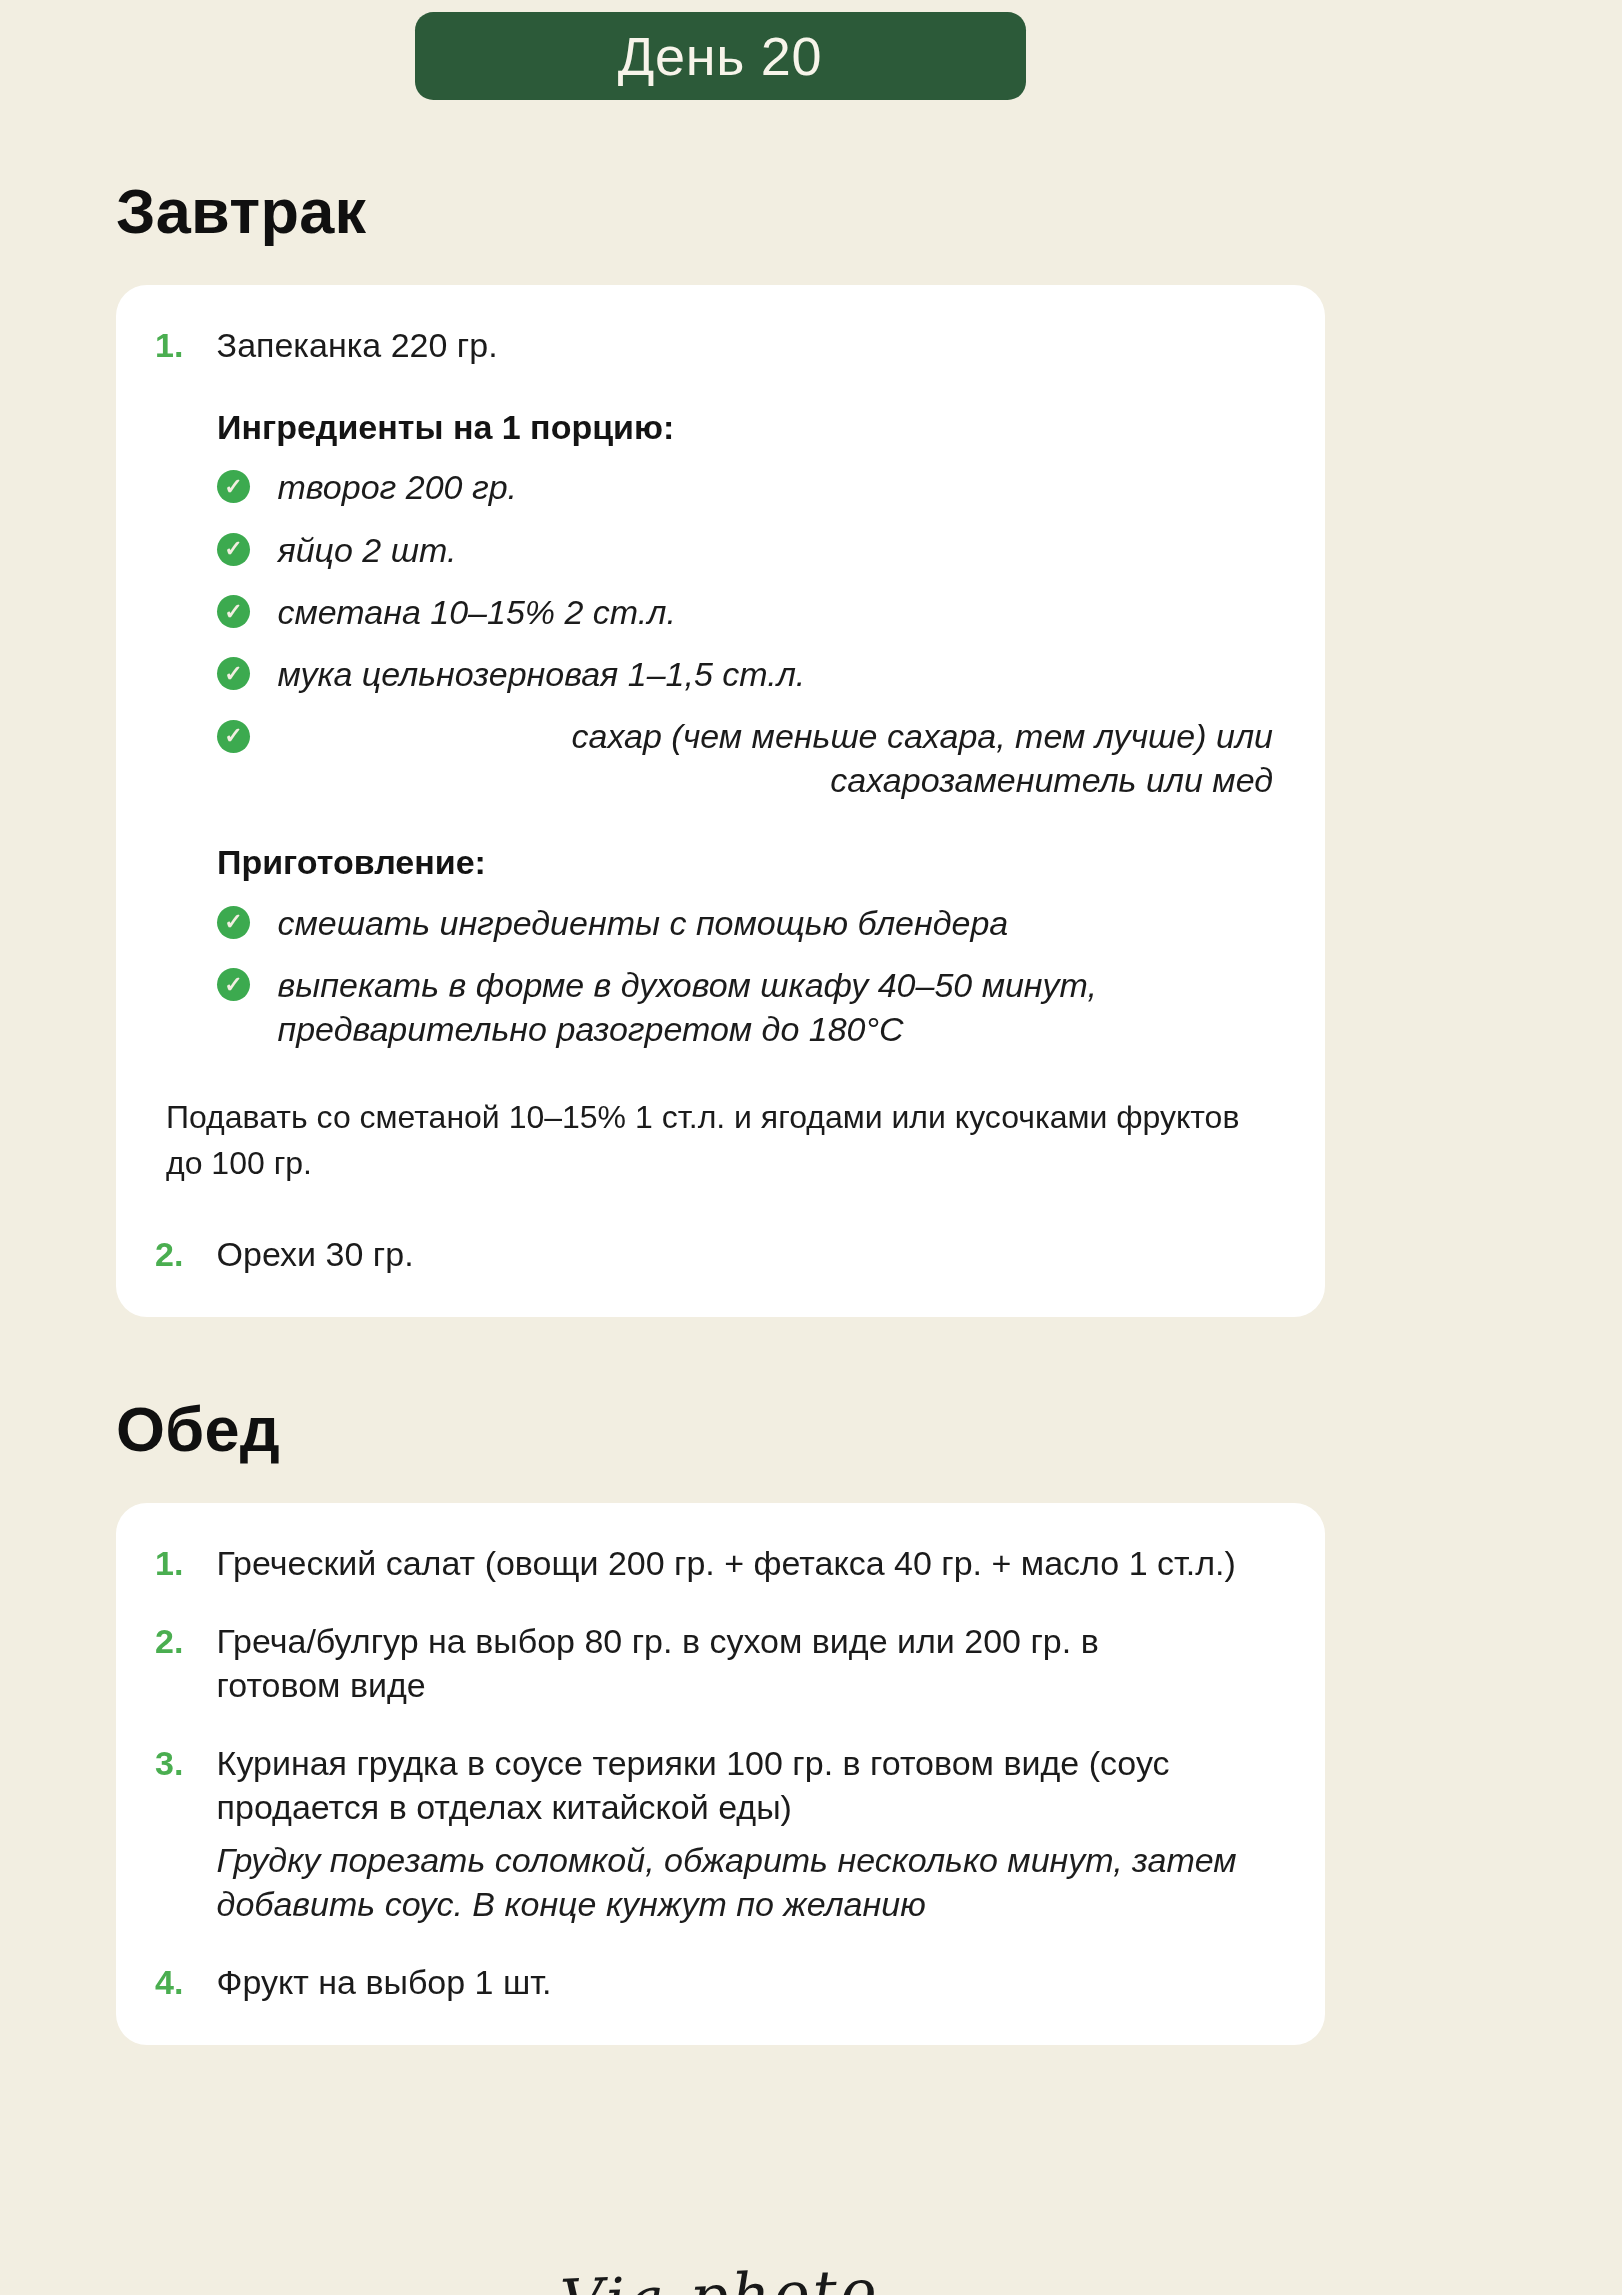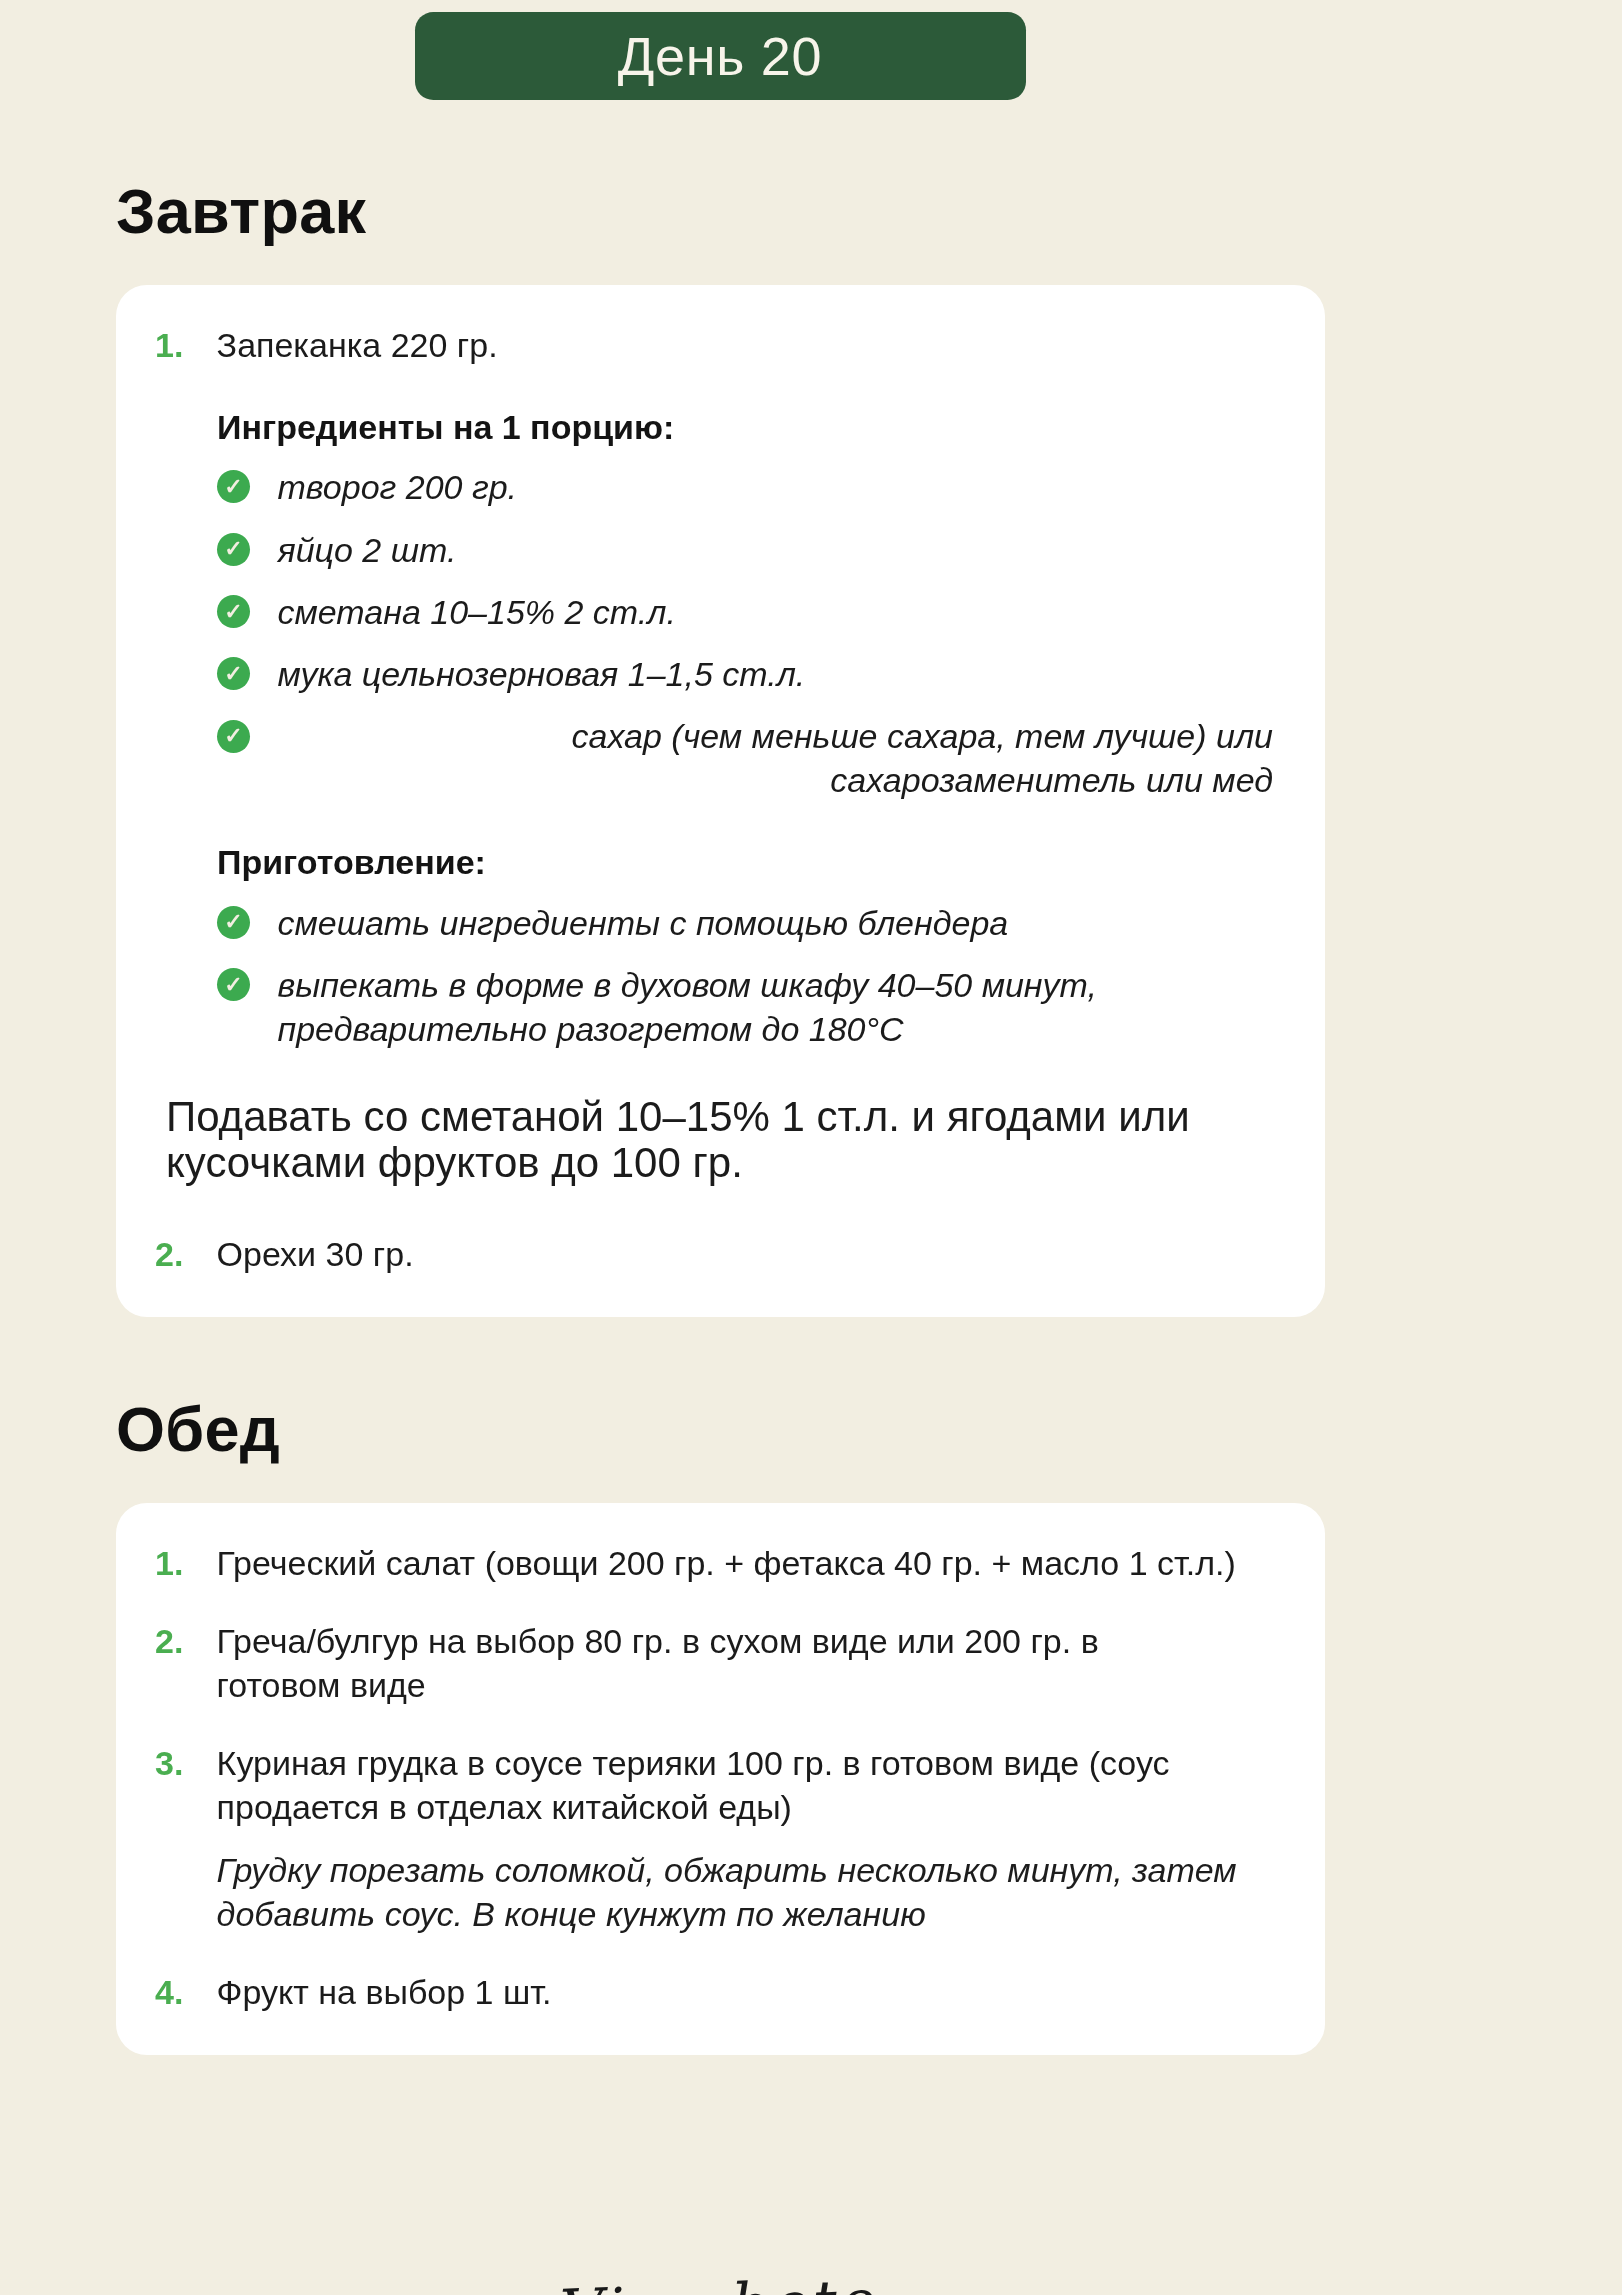--- a/index.html
+++ b/index.html
@@ -120,27 +120,27 @@
   
   .w-1530 { max-width: 1001px; text-align: right; }
   .w-1460 { max-width: 955px; }
   .w-1650 { max-width: 1080px; }
   .w-1430 { max-width: 936px; }
   .w-1680 { max-width: 1099px; }
   .w-1640 { max-width: 1073px; }
 
   .serving-note {
     margin: 43px 0 0 11px;
-    font-size: 42px;
+    font-size: 32px;
     line-height: 46px;
     color: var(--text-dark, #1b1b1b);
   }
 
   .item-note {
-    margin-top: 19px;
+    margin-top: 9px;
     font-style: italic;
     font-size: 34px;
     line-height: 44px;
     color: #1d1d1d;
   }
 
   
   .signature {
     margin-top: 216px;
     text-align: center;

